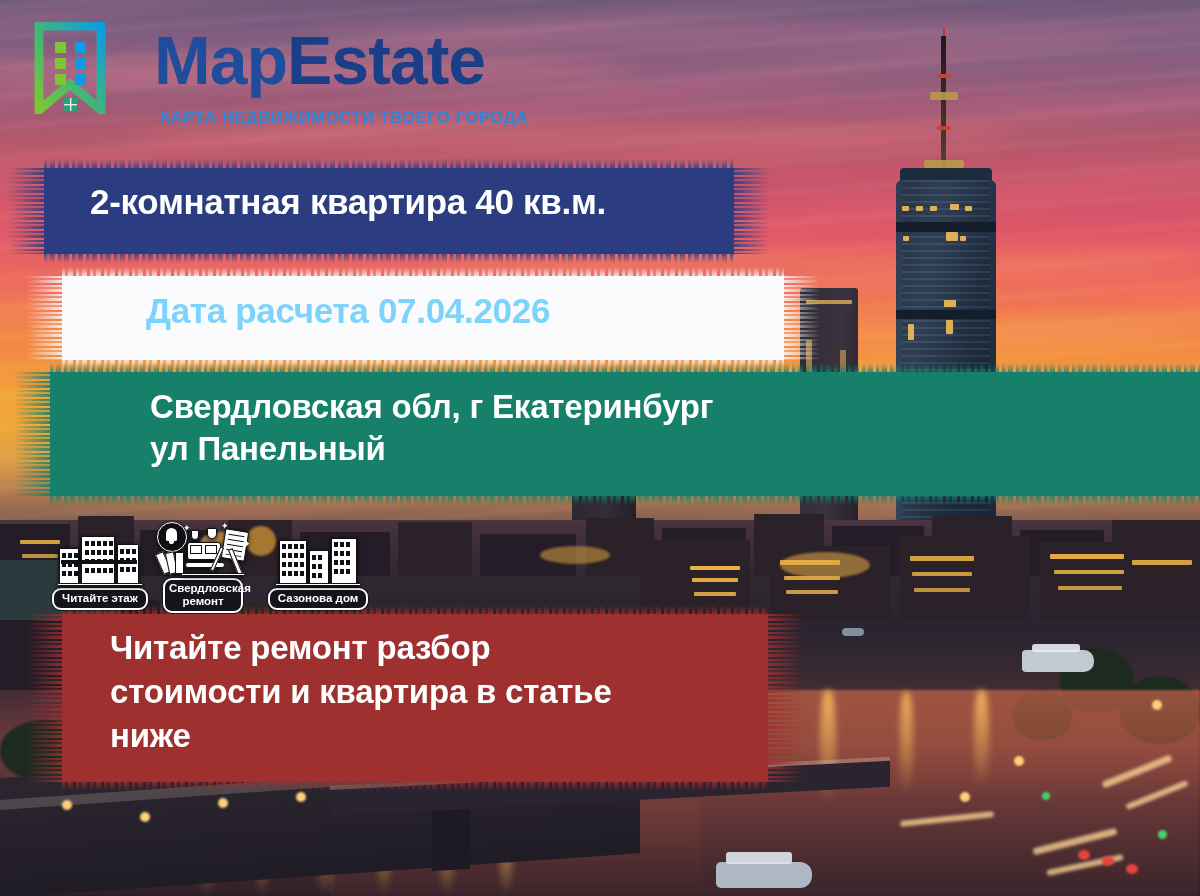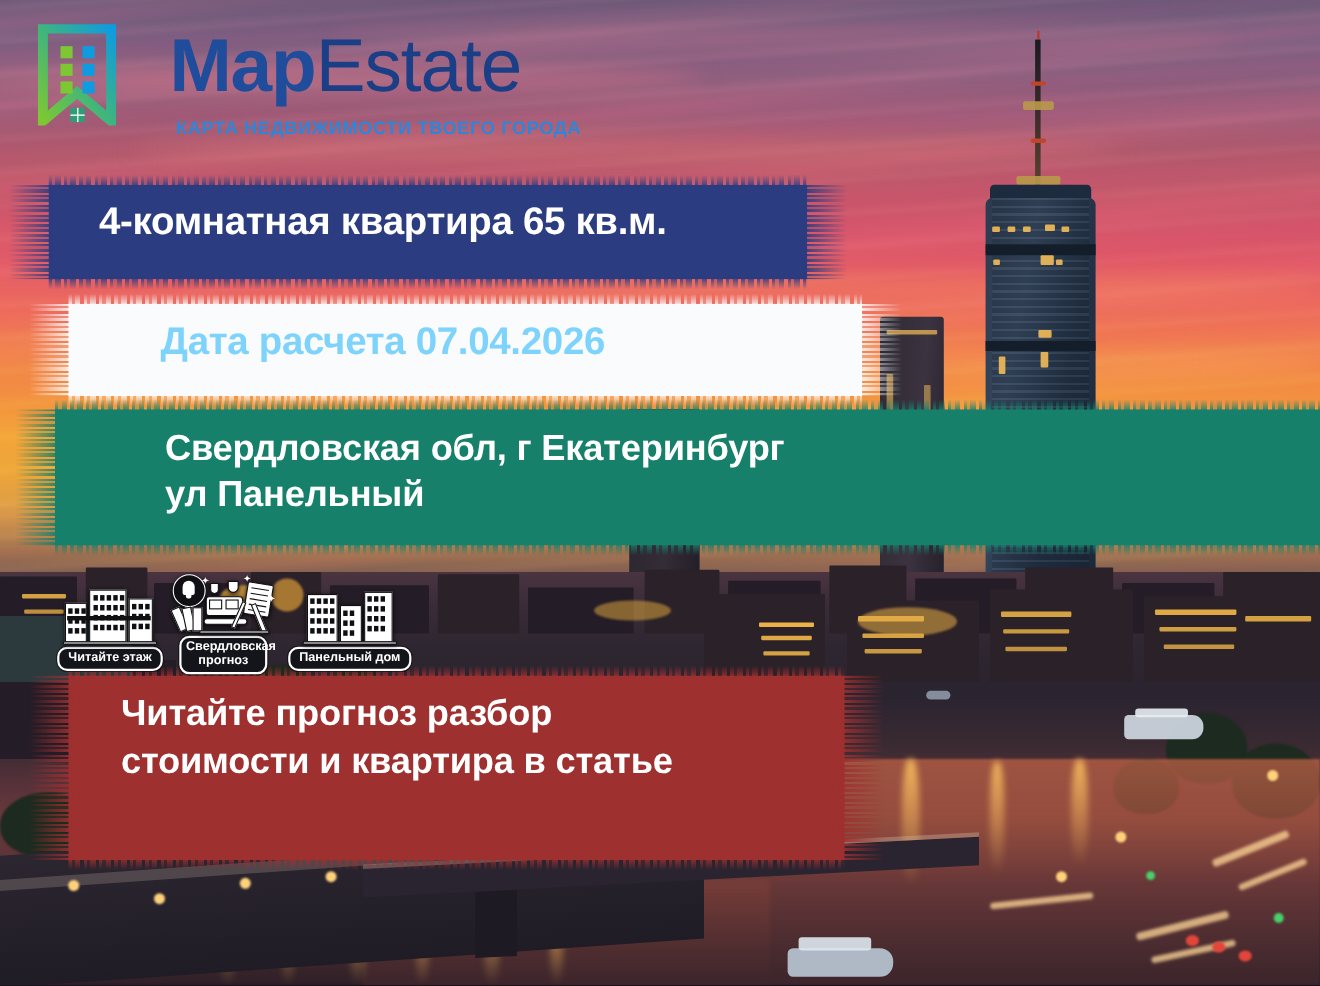--- a/index.html
+++ b/index.html
@@ -150,21 +150,21 @@
   }
 
   
   .logo { position:absolute; left:34px; top:22px; width:500px; height:100px; }
   .logo-mark { position:absolute; left:0; top:0; width:72px; height:92px; }
   .logo-text {
     position:absolute; left:120px; top:4px;
     font-size:68px; font-weight:700; letter-spacing:-1px; line-height:1;
     color:#1F4C9B;
   }
-  .logo-text .bold { font-weight:400; color:#1B3F86; }
+  .logo-text .bold { font-weight:700; color:#1B3F86; }
   .logo-tag {
     position:absolute; left:126px; top:86px;
     font-size:16.5px; font-weight:700; letter-spacing:.6px;
     color:#2E86D8;
     white-space:nowrap;
   }
 
   
   .banner { position:absolute; }
   .banner .paint {
@@ -499,21 +499,21 @@
     <div class="logo-text"><span>Map</span><span class="bold">Estate</span></div>
     <div class="logo-tag">КАРТА НЕДВИЖИМОСТИ ТВОЕГО ГОРОДА</div>
   </div>
 
   <div class="banner" id="banner-title">
     <div class="paint"></div>
     <div class="bristle-l"></div>
     <div class="bristle-r"></div>
     <div class="fuzz-t"></div>
     <div class="fuzz-b"></div>
-    <div class="txt">4-комнатная квартира 65 кв.м.</div>
+    <div class="txt">2-комнатная квартира 40 кв.м.</div>
   </div>
 
   <div class="banner" id="banner-date">
     <div class="paint"></div>
     <div class="bristle-l"></div>
     <div class="bristle-r"></div>
     <div class="fuzz-t"></div>
     <div class="fuzz-b"></div>
     <div class="txt">Дата расчета 07.04.2026</div>
   </div>
@@ -615,21 +615,21 @@
         <div class="wall" style="left:34px;top:8px;width:8px;height:10px;border-radius:0 0 4px 4px;"></div>
         <div class="wall" style="left:50px;top:6px;width:10px;height:11px;border-radius:0 0 5px 5px;"></div>
         <div class="notebook" style="left:66px;top:8px;"></div>
         <div class="pencil" style="left:58px;top:24px;"></div>
         <div class="ruler" style="left:76px;top:26px;"></div>
         <div class="spark" style="left:26px;top:2px;">✦</div>
         <div class="spark" style="left:64px;top:0px;">✦</div>
         <div class="spark" style="left:86px;top:18px;">✦</div>
         <div class="ground" style="left:24px;right:4px;"></div>
       </div>
-      <div class="pill two"><span>Свердловская</span><br><span>прогноз</span></div>
+      <div class="pill two"><span>Свердловская</span><br><span>ремонт</span></div>
     </div>
 
     <div class="badge" style="left:218px;top:18px;width:120px;">
       <div class="art b3-art shadow-soft">
         <div class="wall" style="left:4px;top:6px;width:28px;height:44px;"></div>
         <div class="wall" style="left:34px;top:16px;width:20px;height:34px;"></div>
         <div class="wall" style="left:56px;top:4px;width:26px;height:46px;"></div>
         <div class="winrow" style="left:7px;top:10px;">
             <i></i>
             <i></i>
@@ -681,29 +681,30 @@
             <i></i>
             <i></i>
           </div>
         <div class="winrow" style="left:59px;top:35px;">
             <i></i>
             <i></i>
             <i></i>
           </div>
         <div class="ground"></div>
       </div>
-      <div class="pill">Панельный дом</div>
+      <div class="pill">Сазонова дом</div>
     </div>
   </div>
 
   <div class="banner" id="banner-cta">
     <div class="paint"></div>
     <div class="bristle-l"></div>
     <div class="bristle-r"></div>
     <div class="fuzz-t"></div>
     <div class="fuzz-b"></div>
     <div class="txt">
-      <div>Читайте прогноз разбор</div>
+      <div>Читайте ремонт разбор</div>
       <div>стоимости и квартира в статье</div>
+      <div>ниже</div>
     </div>
   </div>
 
 </div>
 
 </body></html>

